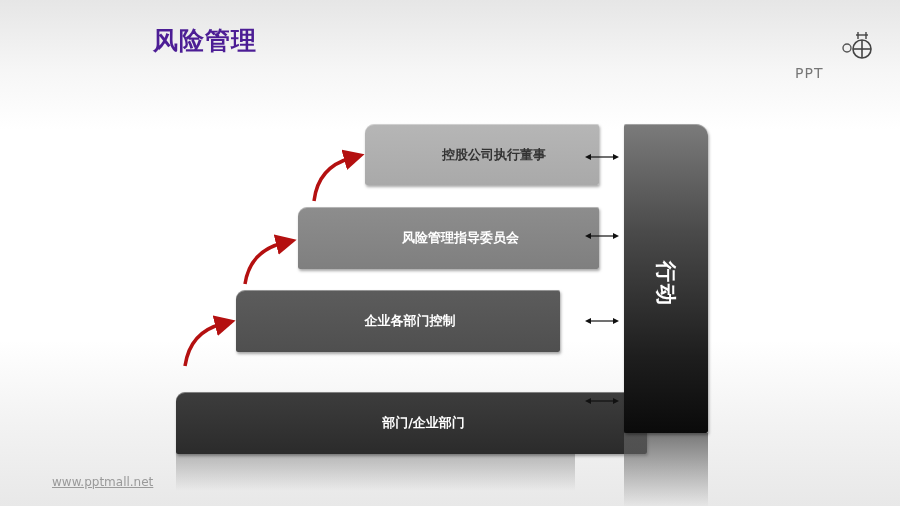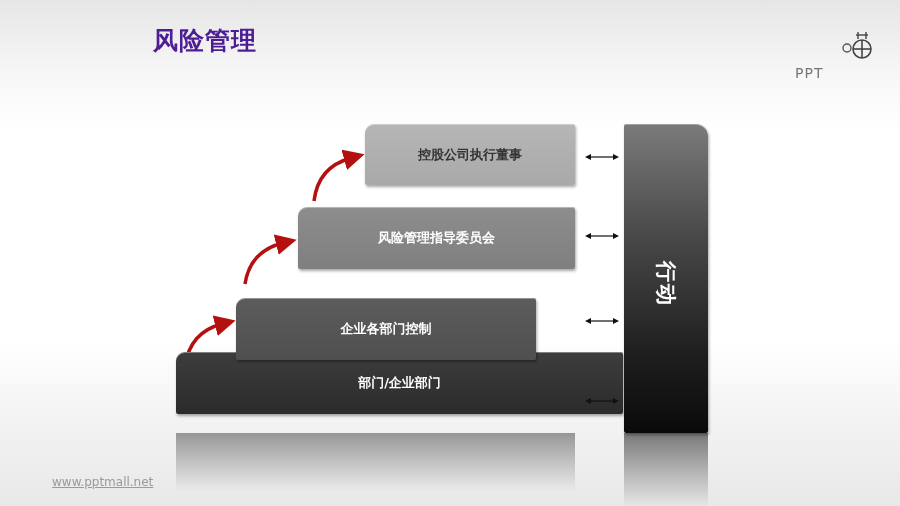--- a/index.html
+++ b/index.html
@@ -17,28 +17,29 @@
   }
   .logo-text {
     position: absolute; left: 0; top: 6px; font-size: 14px; color: #777;
     font-family: "DejaVu Sans", sans-serif; letter-spacing: 1px; margin-top: 25px;
   }
   .logo svg { position: absolute; left: 46px; top: -4px; }
   .step {
     position: absolute; display: flex; align-items: center; justify-content: center;
     font-size: 13px; font-weight: bold; border-radius: 9px 2px 2px 2px;
     box-shadow: 1px 2px 3px rgba(0,0,0,0.35), inset 0 1px 0 rgba(255,255,255,0.35);
+    padding-left: 24px;
   }
   .step-4 { left: 365px; top: 124px; width: 210px; height: 61px;
     background: linear-gradient(#b6b6b6, #a9a9a9); color: #333; }
   .step-3 { left: 298px; top: 207px; width: 277px; height: 62px;
     background: linear-gradient(#8d8d8d, #7f7f7f); color: #fff; }
   .step-2 { left: 236px; top: 290px; width: 300px; height: 62px;
-    background: linear-gradient(#5c5c5c, #4f4f4f); color: #fff; margin-top: 8px; }
-  .step-1 { left: 176px; top: 352px; width: 447px; height: 62px;
+    background: linear-gradient(#5c5c5c, #4f4f4f); color: #fff; }
+  .step-1 { left: 176px; top: 392px; width: 447px; height: 62px;
     background: linear-gradient(#3d3d3d, #2b2b2b); color: #fff; }
   .reflect-1 {
     position: absolute; left: 176px; top: 433px; width: 399px; height: 58px;
     background: linear-gradient(to bottom, rgba(120,120,120,0.75), rgba(230,230,230,0));
   }
   .action-bar {
     position: absolute; left: 624px; top: 124px; width: 84px; height: 309px;
     border-radius: 2px 12px 2px 2px;
     background: linear-gradient(to bottom, #7b7b7b 0%, #4a4a4a 35%, #1e1e1e 75%, #0a0a0a 100%);
     box-shadow: 1px 2px 3px rgba(0,0,0,0.35), inset 0 1px 0 rgba(255,255,255,0.3);

